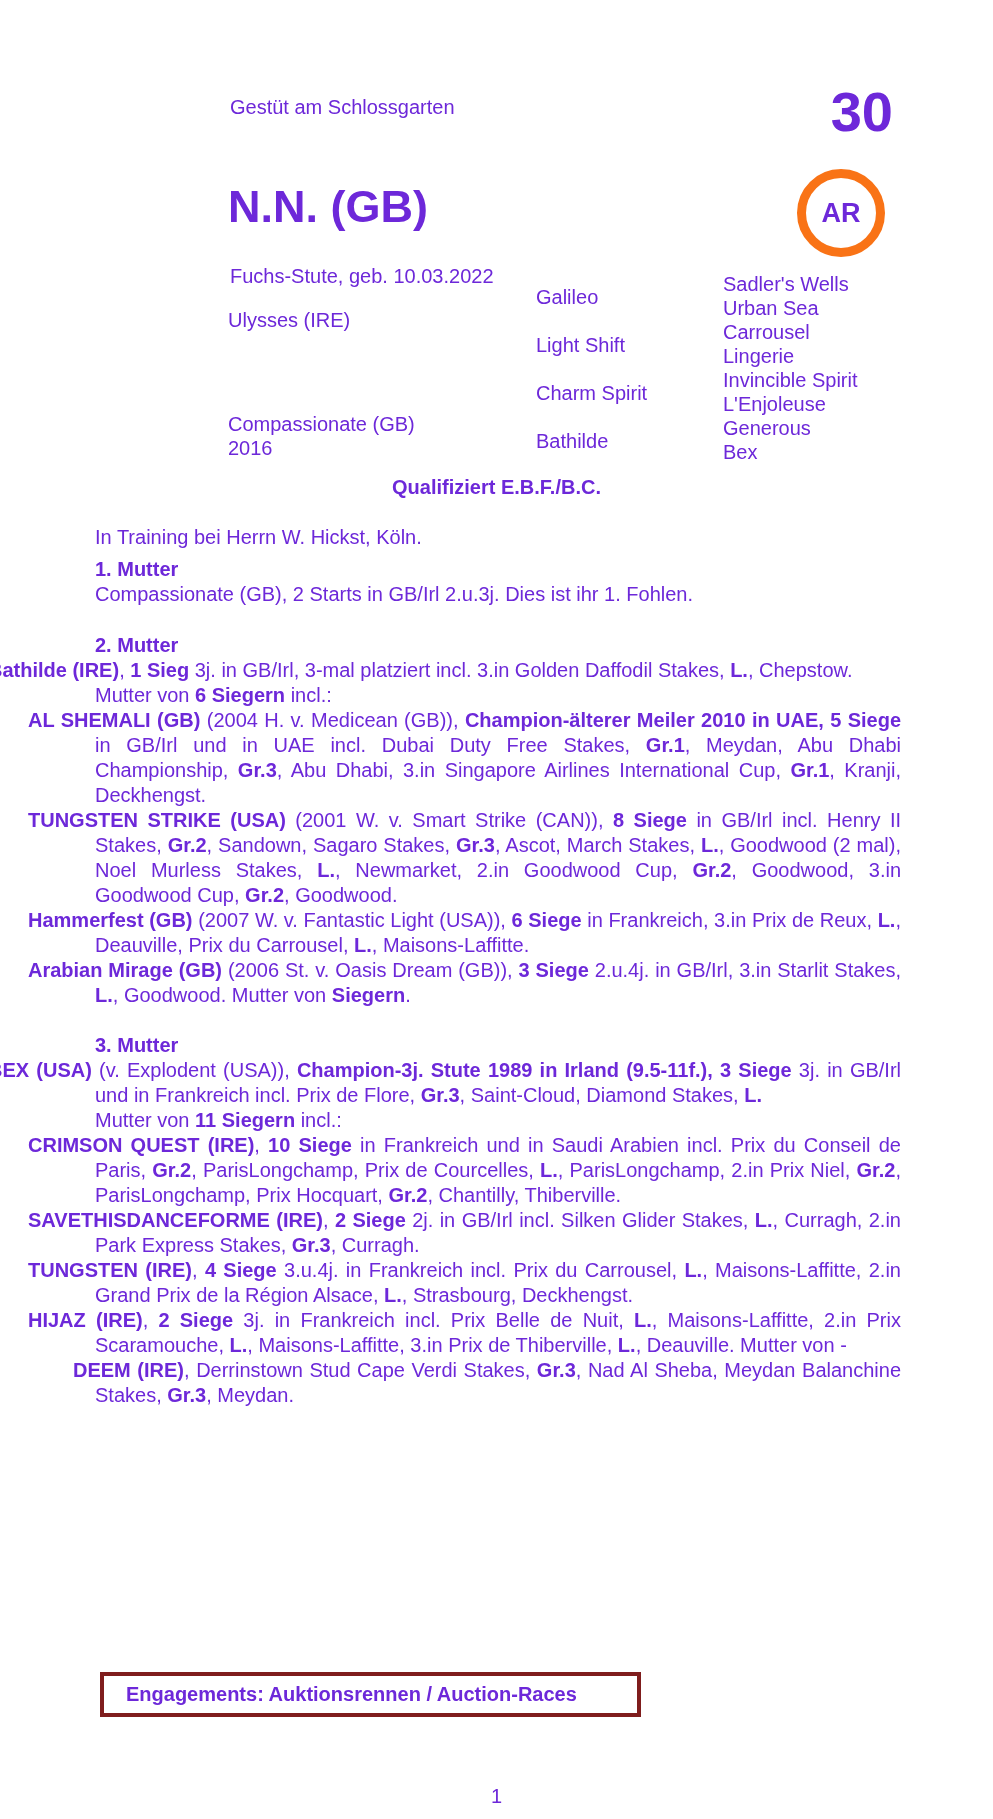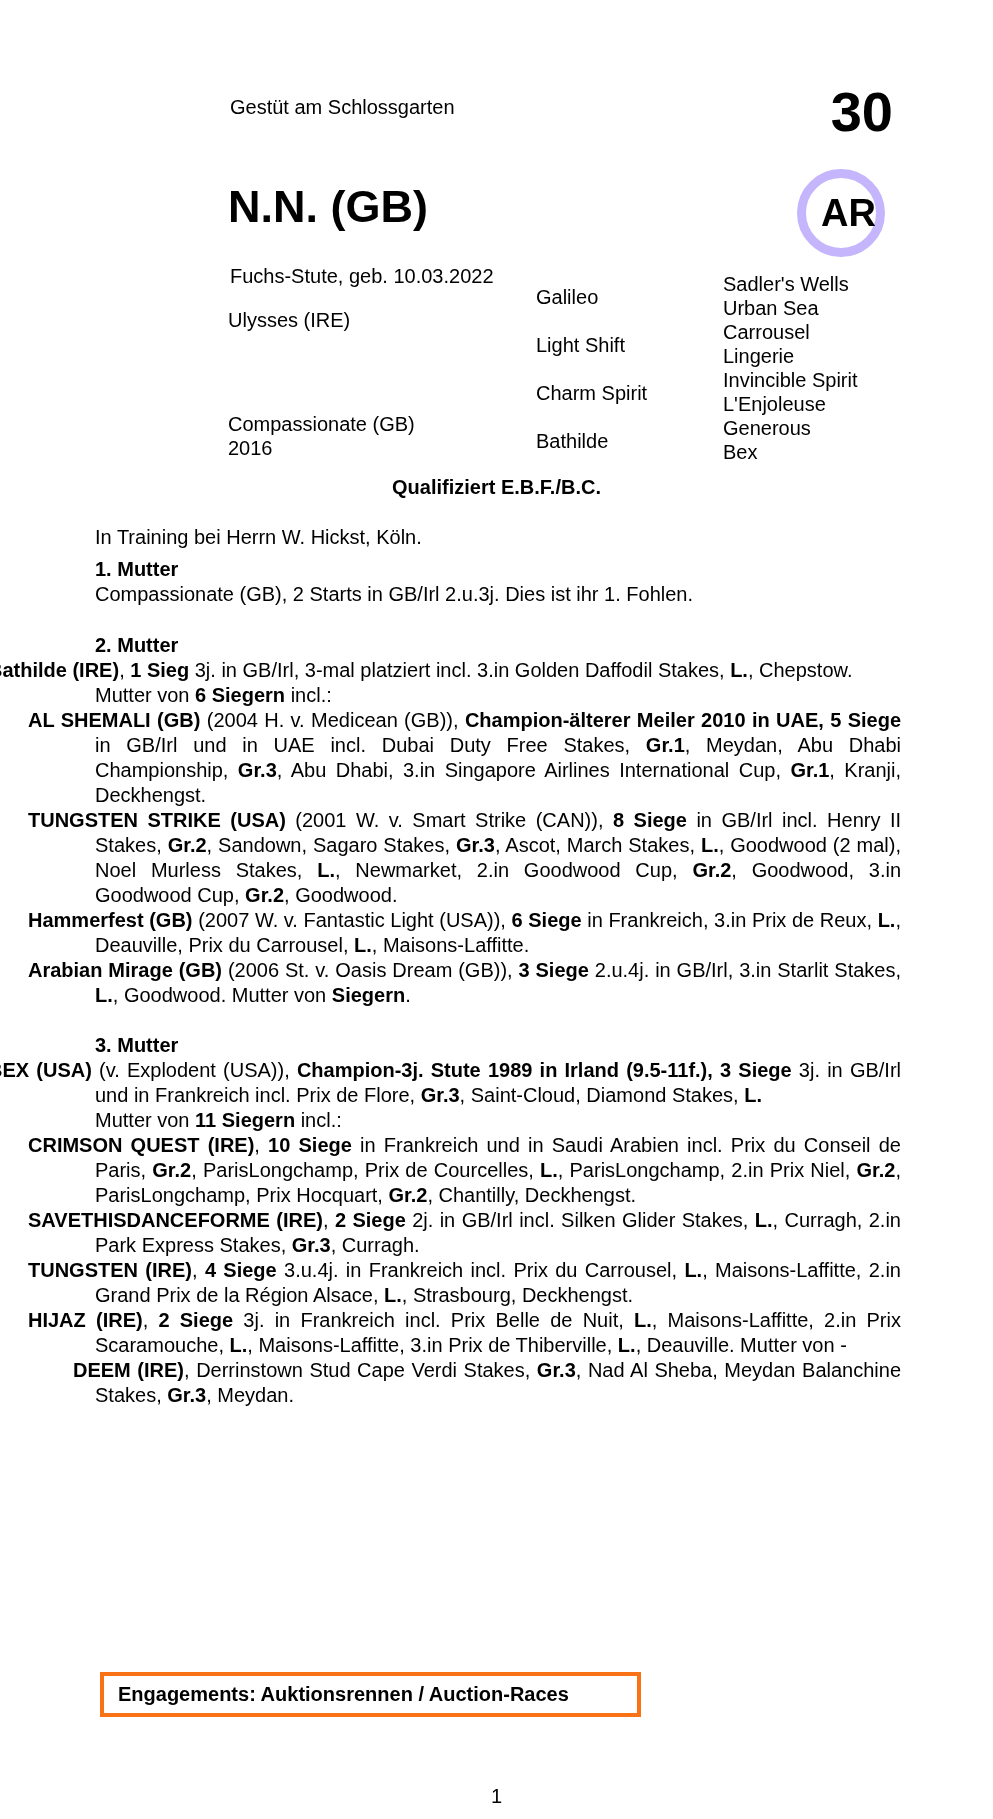--- a/index.html
+++ b/index.html
@@ -1,35 +1,35 @@
 <!DOCTYPE html>
 <html><head>
 <meta charset="utf-8">
 <style>
   html, body { margin:0; padding:0; background:#ffffff; }
   .page {
     position:relative;
     width:993px; height:1819px;
     background:#ffffff;
-    color:#000000;
+    color:#6d28d9;
     font-family:"Liberation Sans", "DejaVu Sans", sans-serif;
     font-size:20px;
     overflow:hidden;
   }
   .abs { position:absolute; }
 
   .breeder   { left:230px; top:96px;  font-size:20px; }
   .cat-no    { top:84px; right:100px; font-size:56px; font-weight:bold; line-height:1; }
   .title     { left:228px; top:182px; font-size:45px; font-weight:bold; line-height:1.1; }
   .stamp {
     left:797px; top:169px;
     width:70px; height:70px;
-    border:9px solid #c4b5fd; border-radius:50%;
-    display:flex; align-items:center; justify-content:flex-end;
-    font-weight:bold; font-size:38px; letter-spacing:0px;
+    border:9px solid #f97316; border-radius:50%;
+    display:flex; align-items:center; justify-content:center;
+    font-weight:bold; font-size:27px; letter-spacing:0px;
   }
   .details   { left:230px; top:245px;margin-top:20px; }
 
   .ped-sire  { left:228px; top:309px; }
   .ped-dam   { left:228px; top:412px; line-height:24px; }
   .ped-g     { left:536px; line-height:24px; }
   .ped-g.g0  { top:285px; } .ped-g.g1 { top:333px; }
   .ped-g.g2  { top:381px; } .ped-g.g3 { top:429px; }
   .ped-gg    { left:723px; top:272px; line-height:24px; }
 
@@ -43,23 +43,23 @@
   .sec-head.m3 { margin-top:25px; }
   .plain     { padding-left:13px; text-align:justify; }
   .mutter-von{ padding-left:5px; }
   .dam       { padding-left:119px; text-indent:-107px; text-align:justify; }
   .offspring { padding-left:115px; text-indent:-67px;  text-align:justify; }
   .deem      { padding-left:117px; text-indent:-22px;  text-align:justify; }
 
   .eng-box {
     position:absolute; left:100px; top:1672px;
     width:541px; height:45px;
-    border:4px solid #f97316; box-sizing:border-box;
+    border:4px solid #7f1d1d; box-sizing:border-box;
     display:flex; align-items:center;
-    padding-left:14px;
+    padding-left:22px;
     font-weight:bold; font-size:20px;
   }
   .page-no { position:absolute; top:1785px; left:0; width:100%; text-align:center; font-size:20px; }
 </style>
 </head>
 <body>
 
 <div class="page">
 
   <div class="abs breeder">Gestüt am Schlossgarten</div>
@@ -102,21 +102,21 @@
     <p class="dam"><b>Bathilde (IRE)</b><span>, </span><b>1 Sieg</b><span> 3j. in GB/Irl, 3-mal platziert incl. 3.in Golden Daffodil Stakes, </span><b>L.</b><span>, Chepstow.</span></p>
     <p class="mutter-von"><span>Mutter von </span><b>6 Siegern</b><span> incl.:</span></p>
     <p class="offspring"><b>AL SHEMALI (GB)</b><span> (2004 H. v. Medicean (GB)), </span><b>Champion-älterer Meiler 2010 in UAE, 5 Siege</b><span> in GB/Irl und in UAE incl. Dubai Duty Free Stakes, </span><b>Gr.1</b><span>, Meydan, Abu Dhabi Championship, </span><b>Gr.3</b><span>, Abu Dhabi, 3.in Singapore Airlines International Cup, </span><b>Gr.1</b><span>, Kranji, Deckhengst.</span></p>
     <p class="offspring"><b>TUNGSTEN STRIKE (USA)</b><span> (2001 W. v. Smart Strike (CAN)), </span><b>8 Siege</b><span> in GB/Irl incl. Henry II Stakes, </span><b>Gr.2</b><span>, Sandown, Sagaro Stakes, </span><b>Gr.3</b><span>, Ascot, March Stakes, </span><b>L.</b><span>, Goodwood (2 mal), Noel Murless Stakes, </span><b>L.</b><span>, Newmarket, 2.in Goodwood Cup, </span><b>Gr.2</b><span>, Goodwood, 3.in Goodwood Cup, </span><b>Gr.2</b><span>, Goodwood.</span></p>
     <p class="offspring"><b>Hammerfest (GB)</b><span> (2007 W. v. Fantastic Light (USA)), </span><b>6 Siege</b><span> in Frankreich, 3.in Prix de Reux, </span><b>L.</b><span>, Deauville, Prix du Carrousel, </span><b>L.</b><span>, Maisons-Laffitte.</span></p>
     <p class="offspring"><b>Arabian Mirage (GB)</b><span> (2006 St. v. Oasis Dream (GB)), </span><b>3 Siege</b><span> 2.u.4j. in GB/Irl, 3.in Starlit Stakes, </span><b>L.</b><span>, Goodwood. Mutter von </span><b>Siegern</b><span>.</span></p>
 
     <h2 class="sec-head m3">3. Mutter</h2>
     <p class="dam"><b>BEX (USA)</b><span> (v. Explodent (USA)), </span><b>Champion-3j. Stute 1989 in Irland (9.5-11f.), 3 Siege</b><span> 3j. in GB/Irl und in Frankreich incl. Prix de Flore, </span><b>Gr.3</b><span>, Saint-Cloud, Diamond Stakes, </span><b>L.</b></p>
     <p class="mutter-von"><span>Mutter von </span><b>11 Siegern</b><span> incl.:</span></p>
-    <p class="offspring"><b>CRIMSON QUEST (IRE)</b><span>, </span><b>10 Siege</b><span> in Frankreich und in Saudi Arabien incl. Prix du Conseil de Paris, </span><b>Gr.2</b><span>, ParisLongchamp, Prix de Courcelles, </span><b>L.</b><span>, ParisLongchamp, 2.in Prix Niel, </span><b>Gr.2</b><span>, ParisLongchamp, Prix Hocquart, </span><b>Gr.2</b><span>, Chantilly, Deckhengst.</span></p>
+    <p class="offspring"><b>CRIMSON QUEST (IRE)</b><span>, </span><b>10 Siege</b><span> in Frankreich und in Saudi Arabien incl. Prix du Conseil de Paris, </span><b>Gr.2</b><span>, ParisLongchamp, Prix de Courcelles, </span><b>L.</b><span>, ParisLongchamp, 2.in Prix Niel, </span><b>Gr.2</b><span>, ParisLongchamp, Prix Hocquart, </span><b>Gr.2</b><span>, Chantilly, Thiberville.</span></p>
     <p class="offspring"><b>SAVETHISDANCEFORME (IRE)</b><span>, </span><b>2 Siege</b><span> 2j. in GB/Irl incl. Silken Glider Stakes, </span><b>L.</b><span>, Curragh, 2.in Park Express Stakes, </span><b>Gr.3</b><span>, Curragh.</span></p>
     <p class="offspring"><b>TUNGSTEN (IRE)</b><span>, </span><b>4 Siege</b><span> 3.u.4j. in Frankreich incl. Prix du Carrousel, </span><b>L.</b><span>, Maisons-Laffitte, 2.in Grand Prix de la Région Alsace, </span><b>L.</b><span>, Strasbourg, Deckhengst.</span></p>
     <p class="offspring"><b>HIJAZ (IRE)</b><span>, </span><b>2 Siege</b><span> 3j. in Frankreich incl. Prix Belle de Nuit, </span><b>L.</b><span>, Maisons-Laffitte, 2.in Prix Scaramouche, </span><b>L.</b><span>, Maisons-Laffitte, 3.in Prix de Thiberville, </span><b>L.</b><span>, Deauville. Mutter von -</span></p>
     <p class="deem"><b>DEEM (IRE)</b><span>, Derrinstown Stud Cape Verdi Stakes, </span><b>Gr.3</b><span>, Nad Al Sheba, Meydan Balanchine Stakes, </span><b>Gr.3</b><span>, Meydan.</span></p>
   </div>
 
   <div class="eng-box">
     <span>Engagements: Auktionsrennen / Auction-Races</span>
   </div>
 

